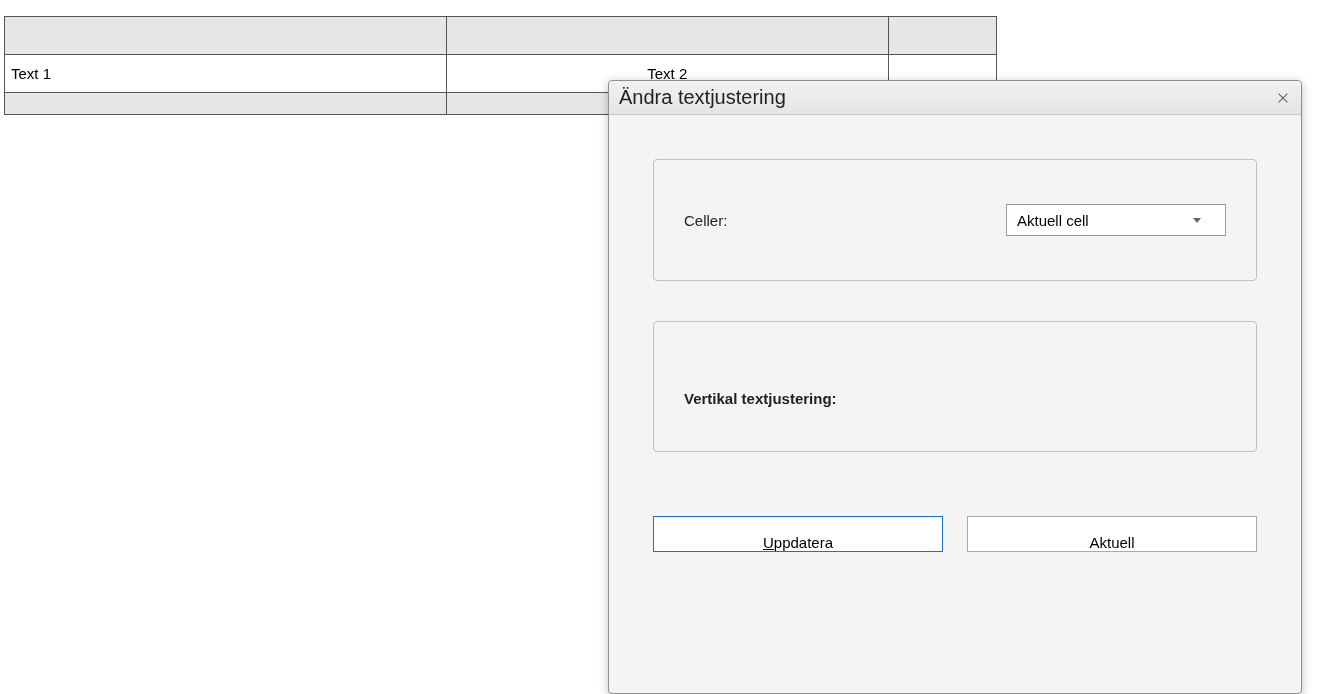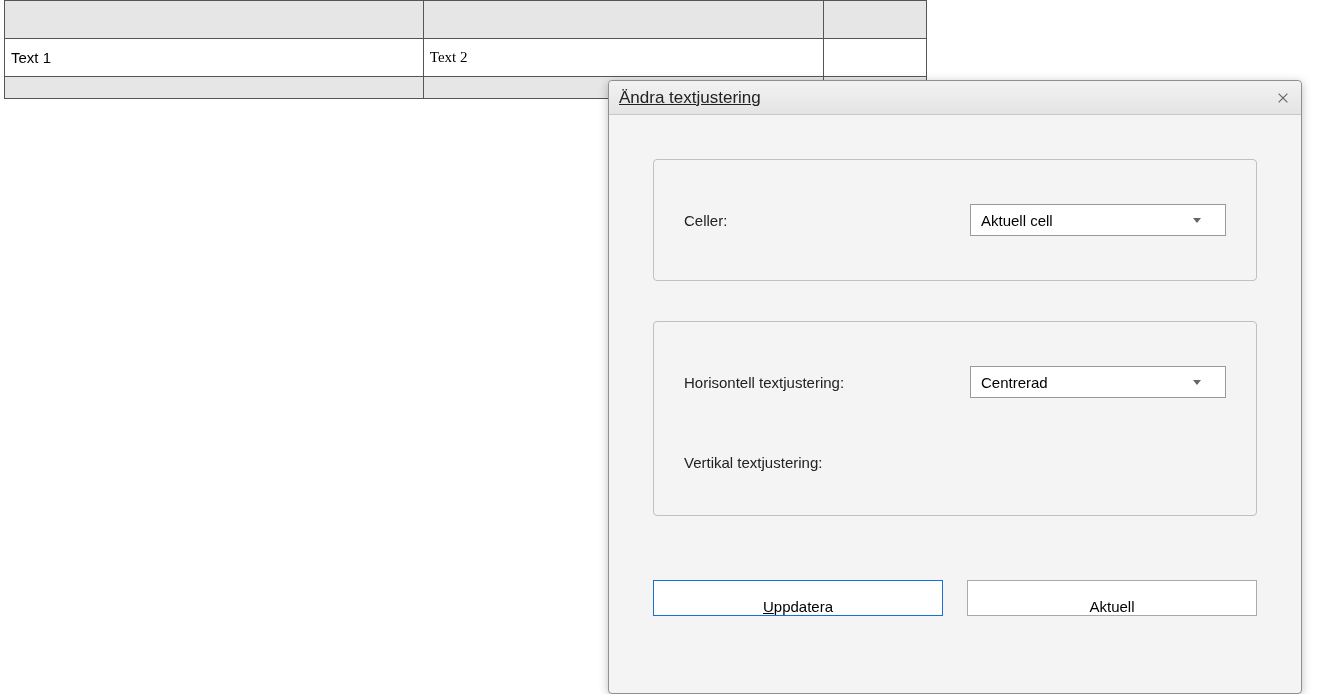--- a/index.html
+++ b/index.html
@@ -7,36 +7,36 @@
       font-family: "Segoe UI", Tahoma, Arial, sans-serif;
       font-size: 15px;
       background: #ffffff;
       width: 1334px;
       height: 694px;
       position: relative;
       overflow: hidden;
     }
     .tbl {
       position: absolute;
-      top: 0;
+      top: 16px;
       left: 4px;
       border-collapse: collapse;
-      width: 923px;
+      width: 993px;
     }
     .tbl td {
       border: 1px solid #555;
       height: 38px;
       background: #e6e6e6;
       padding: 0 6px;
       vertical-align: middle;
     }
     .tbl tr.row-data td { background: #ffffff; }
     .tbl tr.row-last td  { height: 22px; }
     .tbl td.cell-text1   { text-align: left; }
-    .tbl td.cell-text2   { background: #cfe6ff; border-color:#555;font-family:Liberation Serif, serif; }
+    .tbl td.cell-text2   { text-align: center; background: #cfe6ff; border-color:#555; }
     .tbl td.cell-plain   { }
     .tbl td.cell-hdr     { }
 
     .dialog {
       position: absolute;
       top: 80px;
       left: 608px;
       width: 694px;
       height: 614px;
       background: #f4f4f4;
@@ -46,39 +46,38 @@
     }
     .titlebar {
       height: 34px;
       display:flex;
       align-items:center;
       justify-content:space-between;
       padding: 0 10px;
       background: linear-gradient(#f2f2f2, #e4e4e4);
       border-bottom: 1px solid #c7c7c7;
       border-radius: 4px 4px 0 0;
-      font-size: 17px;
+      font-size: 20px;
       color:#222;
-      text-decoration:underline;
     }
     .close-x { width:16px; height:16px; display:inline-flex; align-items:center; justify-content:center; }
     .close-x svg { stroke:#666; stroke-width:1.3; fill:none; }
 
     .body { padding: 44px 44px 24px 44px; }
     .group {
       border:1px solid #c0c0c0;
       border-radius: 4px;
       padding: 30px 30px;
       background:#f4f4f4;
       margin-bottom: 40px;
     }
     .row { display:flex; align-items:center; margin: 14px 0; gap: 7px; }
     .row .lbl { flex: 1 1 auto; color:#222; }
     .sel {
-      width: 256px;
+      width: 220px;
       height: 32px;
       border:1px solid #9a9a9a;
       background:#fff;
       display:flex; align-items:center; justify-content:space-between;
       padding: 0 24px 0 10px;
       font-size:15px;
     }
     .sel .caret {
       width:0; height:0;
       border-left:4px solid transparent;
@@ -136,28 +135,21 @@
       <div class="row">
         <span class="lbl">Celler:</span>
         <div class="sel">
           <span>Aktuell cell</span>
           <span class="caret"></span>
         </div>
       </div>
     </div>
 
     <div class="group">
-      <div class="row">
-        <span class="lbl">Horisontell textjustering:</span>
-        <div class="sel">
-          <span>Centrerad</span>
-          <span class="caret"></span>
-        </div>
-      </div>
-      <div class="row" style="margin-top:56px;">
+      <div class="row" style="margin-top:38px;font-weight:bold;">
         <span class="lbl">Vertikal textjustering:</span>
       </div>
     </div>
   </div>
 
   <div class="footer">
     <div class="btn primary">
       <span><span class="acc">U</span><span>ppdatera</span></span>
     </div>
     <div class="btn">

